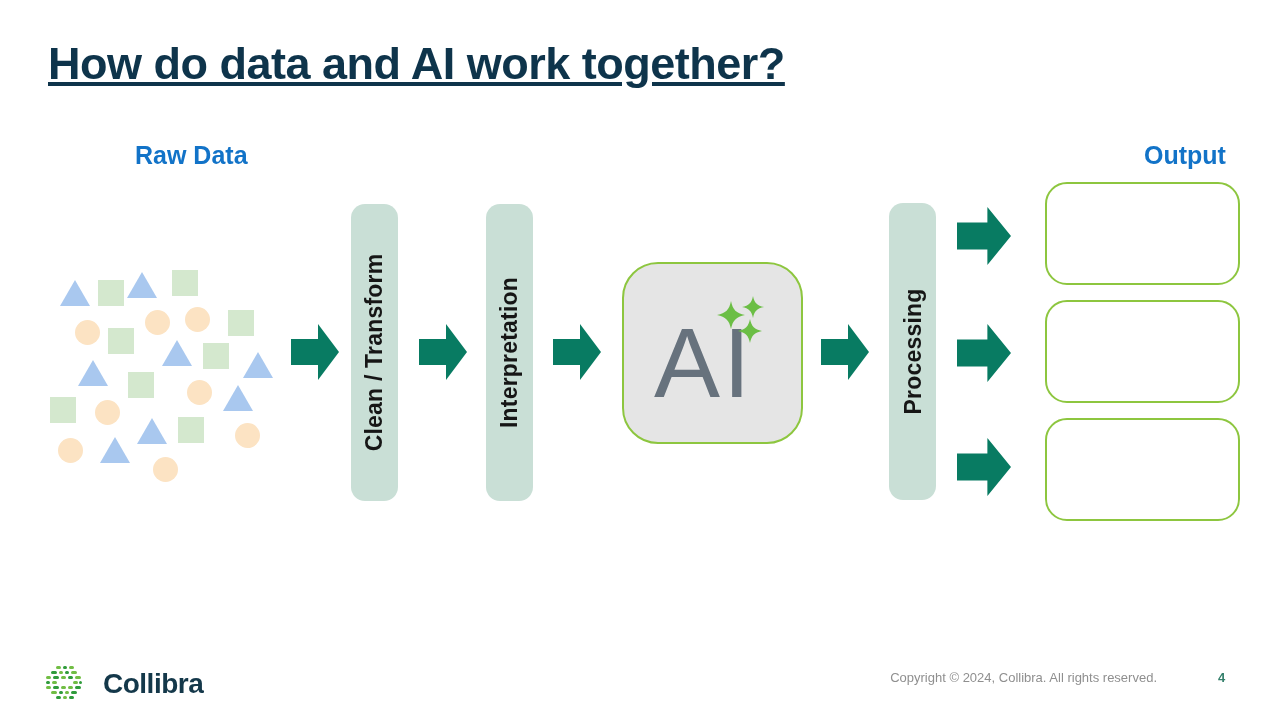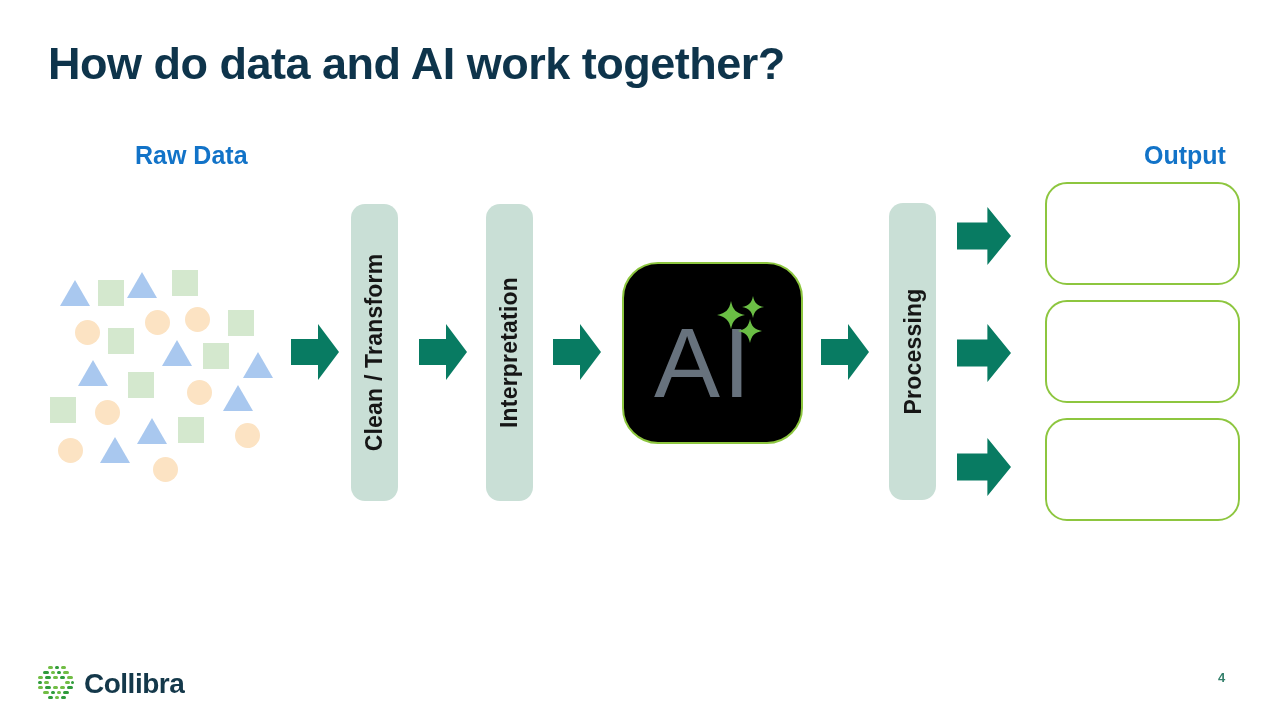--- a/index.html
+++ b/index.html
@@ -21,21 +21,21 @@
     --logo-green-dark:#2F9B3B;
   }
   html,body{margin:0;padding:0;background:#ffffff;}
   .slide{
     position:relative;width:1279px;height:719px;background:#ffffff;
     font-family:"Liberation Sans","DejaVu Sans",sans-serif;overflow:hidden;
   }
   .title{
     position:absolute;left:48px;top:38px;margin:0;
     font-size:45px;font-weight:700;letter-spacing:-0.5px;
-    color:var(--title-navy);white-space:nowrap;
+    color:var(--title-navy);white-space:nowrap;text-decoration:underline;
   }
   .col-label{
     position:absolute;font-size:25px;font-weight:700;color:var(--label-blue);
     white-space:nowrap;
   }
   .col-label.raw{left:97px;top:141px;margin-left:38px;}
   .col-label.out{left:1144px;top:141px;}
 
   .scatter{position:absolute;left:45px;top:265px;width:230px;height:225px;}
   .shape{position:absolute;}
@@ -54,38 +54,38 @@
     position:absolute;width:47px;height:297px;background:var(--bar-fill);
     border-radius:14px;display:flex;align-items:center;justify-content:center;
   }
   .stage-label{
     transform:rotate(-90deg);white-space:nowrap;
     font-size:23px;font-weight:700;color:var(--bar-text);letter-spacing:0.2px;
   }
 
   .ai-box{
     position:absolute;left:622px;top:262px;width:181px;height:182px;
-    border:2.5px solid var(--outline-green);border-radius:36px;background:#000000;
+    border:2.5px solid var(--outline-green);border-radius:36px;background:#e5e5e5;
     box-sizing:border-box;
   }
   .ai-label{
     position:absolute;left:30px;bottom:30px;
     font-size:99px;line-height:1;font-weight:400;color:var(--ai-gray);
     letter-spacing:3px;
   }
   .ai-sparkles{position:absolute;left:90px;top:26px;}
   .ai-sparkles path{fill:var(--sparkle-green);}
 
   .output-box{
     position:absolute;left:1045px;width:195px;height:103px;
     border:2.5px solid var(--outline-green);border-radius:22px;background:#fff;
     box-sizing:border-box;
   }
 
-  .footer-logo{position:absolute;left:36px;top:664px;display:flex;align-items:center;gap:8px;}
+  .footer-logo{position:absolute;left:44px;top:664px;display:flex;align-items:center;gap:19px;}
   .logo-text{font-size:28px;font-weight:600;color:var(--logo-navy);letter-spacing:-0.5px;}
   .copyright{
     position:absolute;right:122px;top:670px;font-size:13px;color:var(--copyright-gray);
     white-space:nowrap;
   }
   .page-number{
     position:absolute;left:1218px;top:670px;font-size:13px;font-weight:700;
     color:var(--page-teal);
   }
 </style>
@@ -208,15 +208,16 @@
         <rect x="31" y="22" width="6" height="3" rx="1.5"></rect>
         <rect x="15" y="27" width="4" height="3" rx="1.5"></rect>
         <rect x="27" y="27" width="6" height="3" rx="1.5"></rect>
         <rect x="12" y="32" width="5" height="3" rx="1.5"></rect>
         <rect x="25" y="32" width="5" height="3" rx="1.5"></rect>
       </g>
     </svg>
     <span class="logo-text">Collibra</span>
   </div>
 
+  <div class="copyright">Copyright © 2024, Collibra. All rights reserved.</div>
   <div class="page-number">4</div>
 
 </div>
 
 </body></html>

